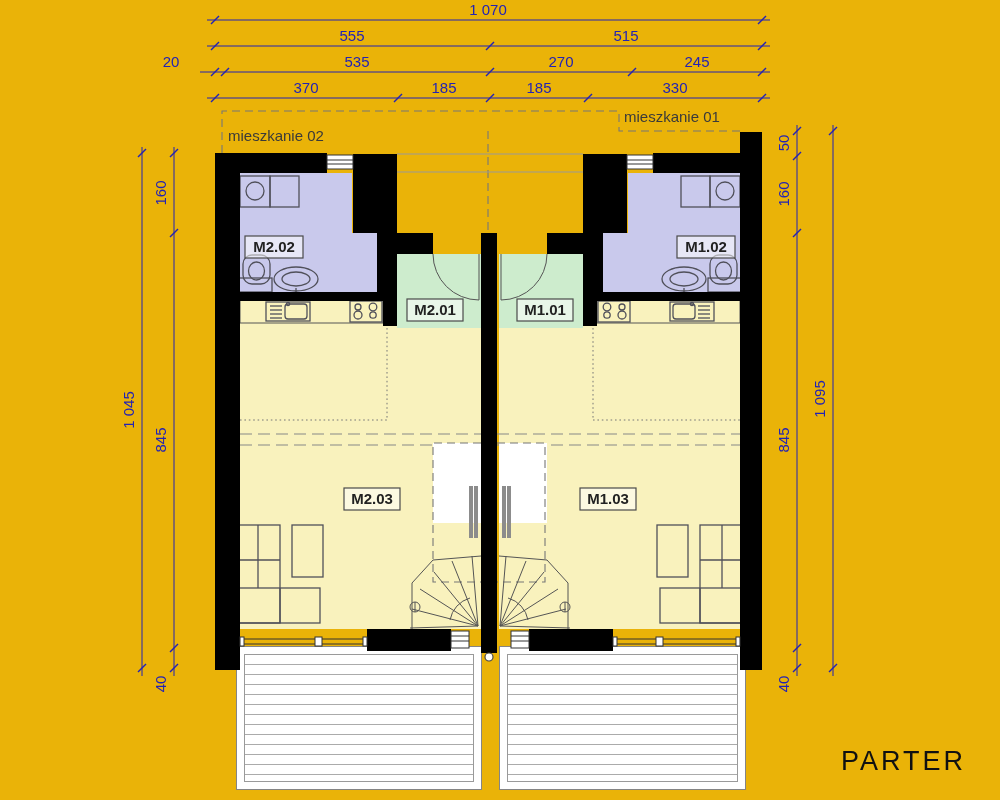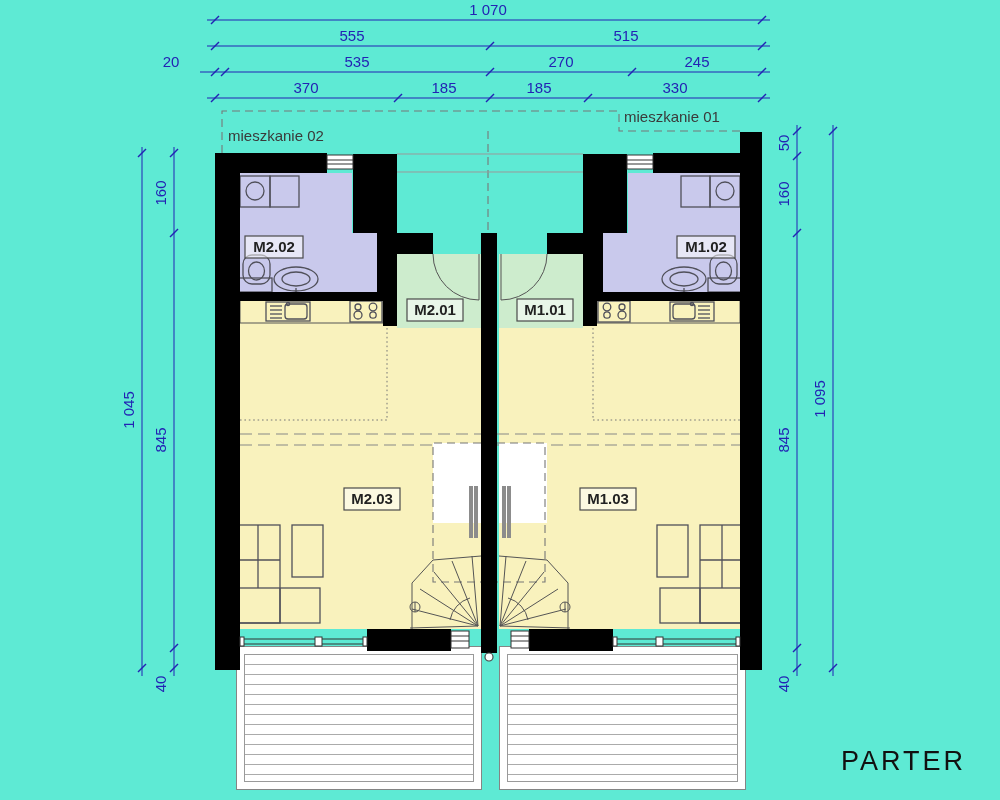--- a/index.html
+++ b/index.html
@@ -1,16 +1,16 @@
 <!DOCTYPE html>
 <html><head>
 <meta charset="utf-8">
 <style>
   html,body{margin:0;padding:0;background:#fff;}
-  #canvas{position:relative;width:1000px;height:800px;background:#5eead4;overflow:hidden;
+  #canvas{position:relative;width:1000px;height:800px;background:#eab308;overflow:hidden;
           font-family:"Liberation Sans",sans-serif;}
   #plan-svg{position:absolute;left:0;top:0;z-index:2;}
   .terrace{position:absolute;z-index:1;border:1px solid #858585;background:#fff;}
   .terrace-inner{position:absolute;inset:7px;border:1px solid #9a9a9a;
      background:repeating-linear-gradient(to bottom,#ffffff 0 9px,#ababab 9px 10px);}
   .dim line{stroke:#2323b4;stroke-width:1;}
   .dim line.tick{stroke-width:1.5;}
   .dim text{fill:#2323b4;font-size:15px;text-anchor:middle;}
   .wall{fill:#000;stroke:none;}
   .fix{fill:none;stroke:#50505a;stroke-width:1.3;}

